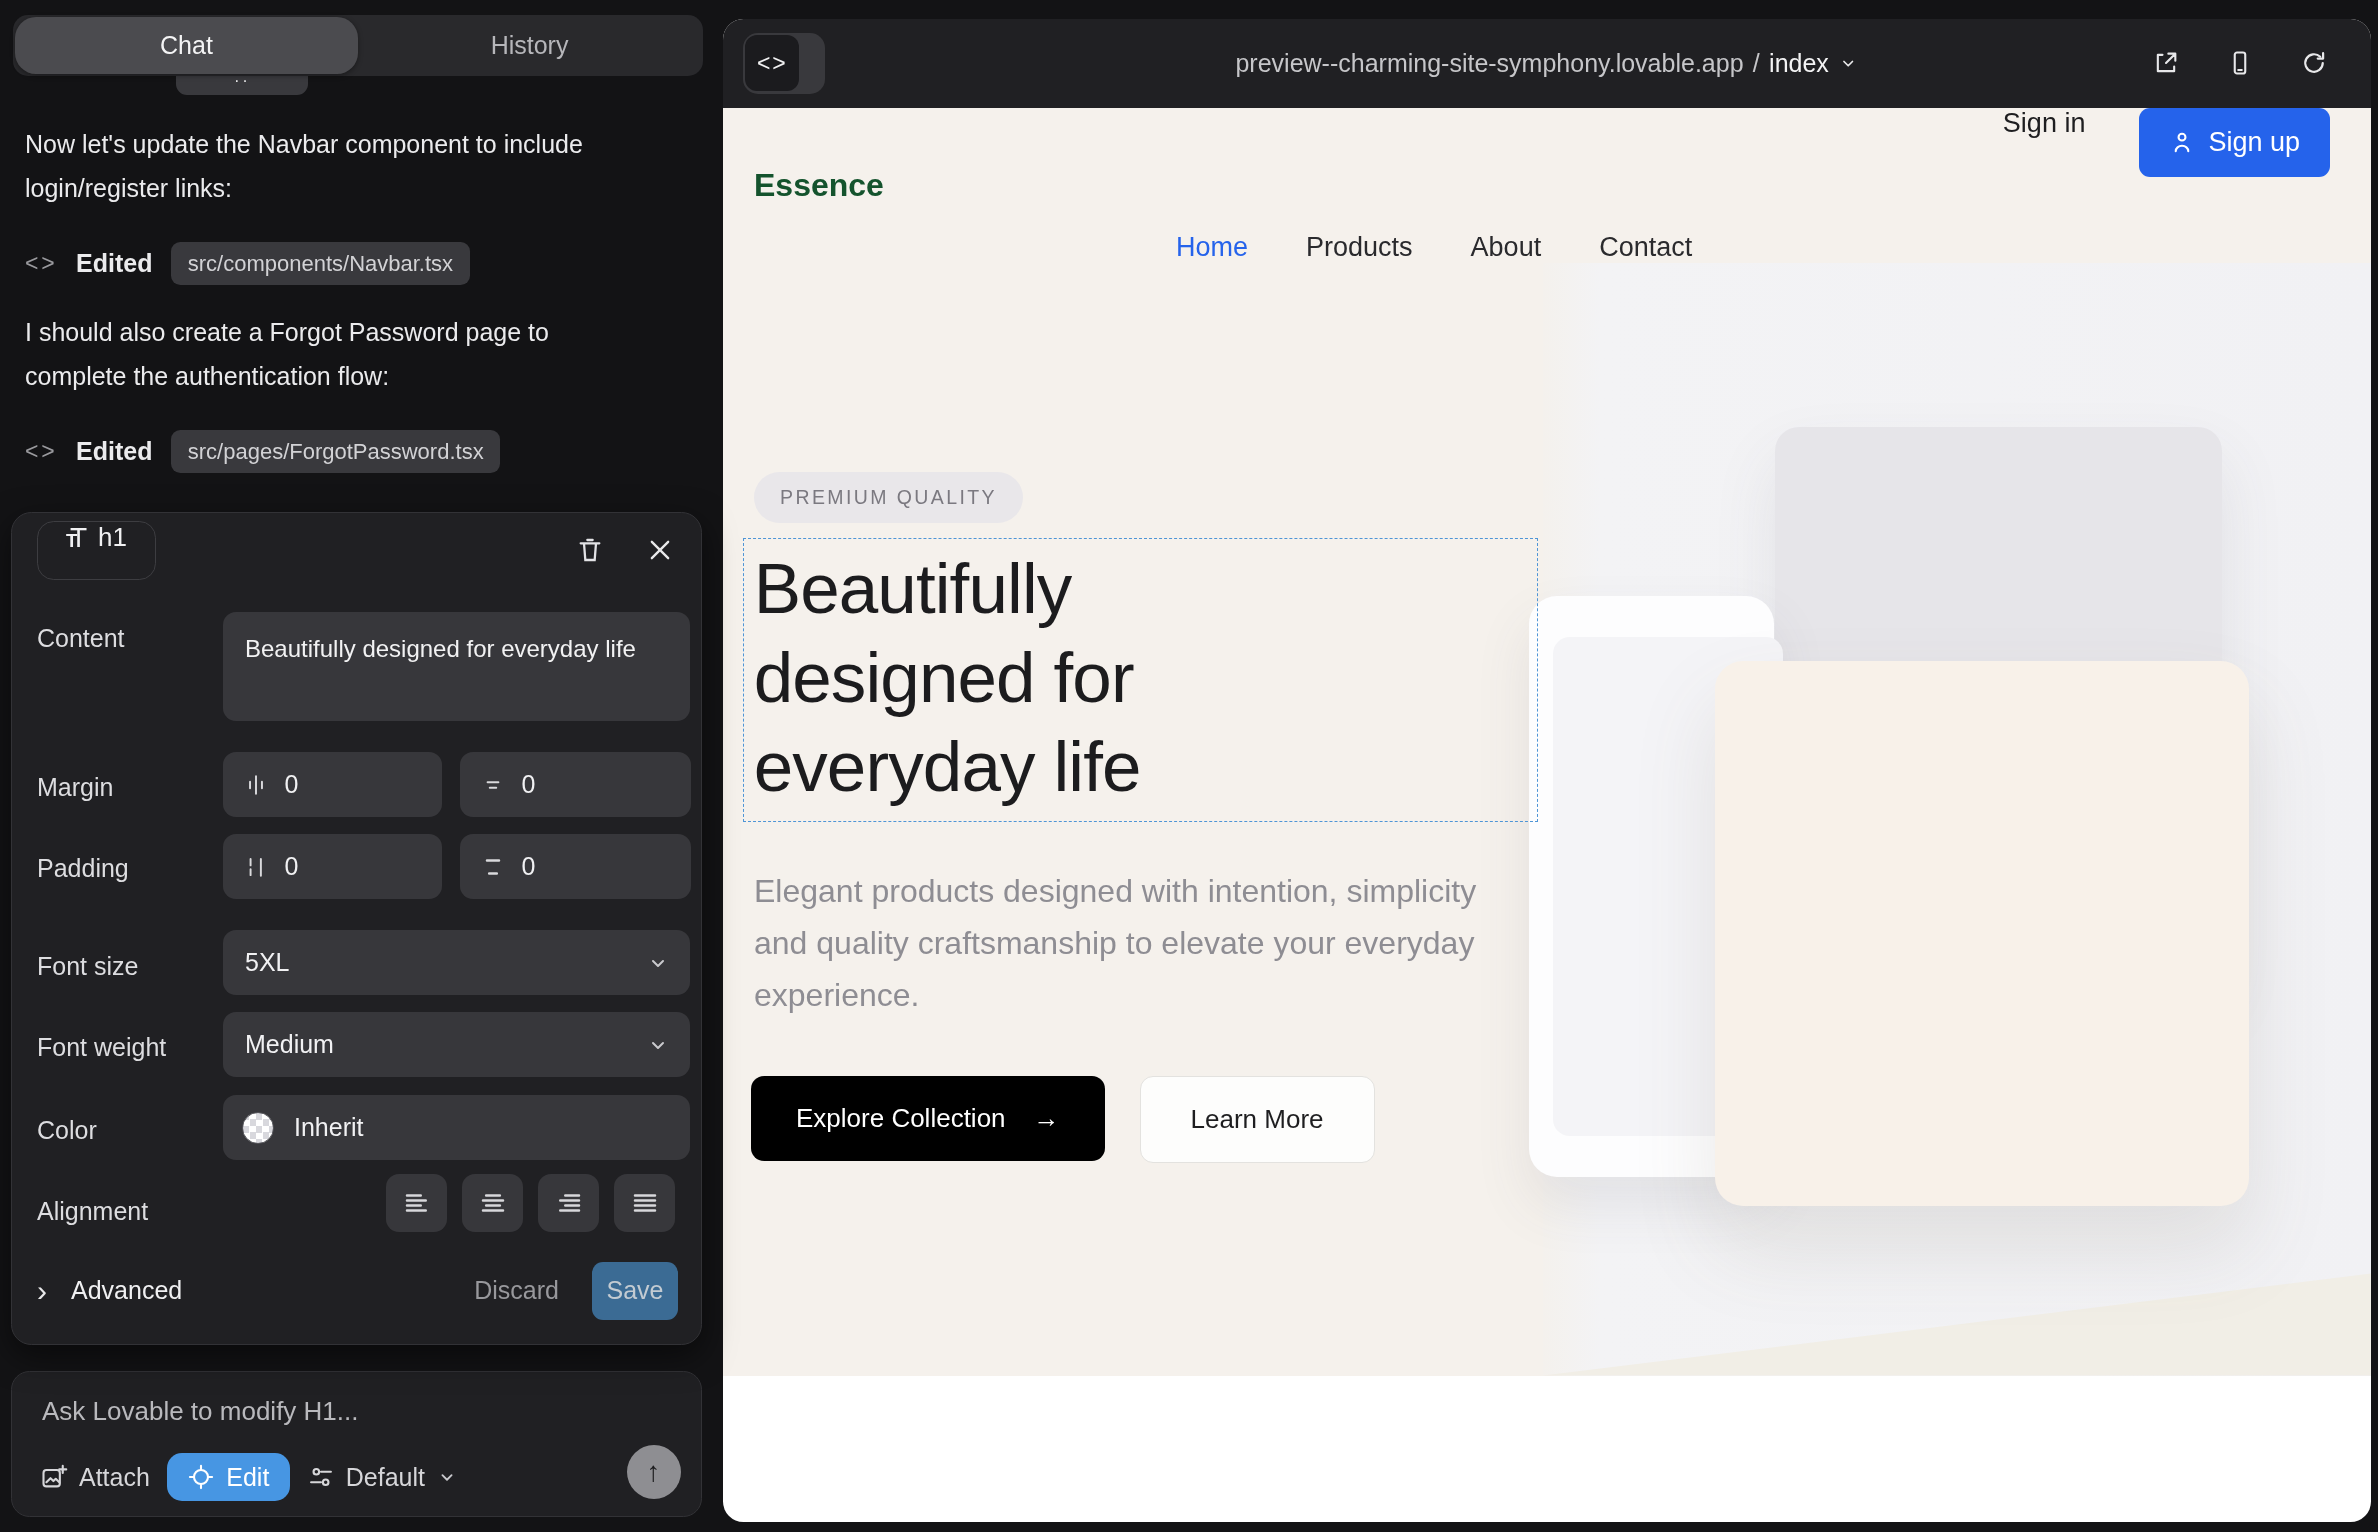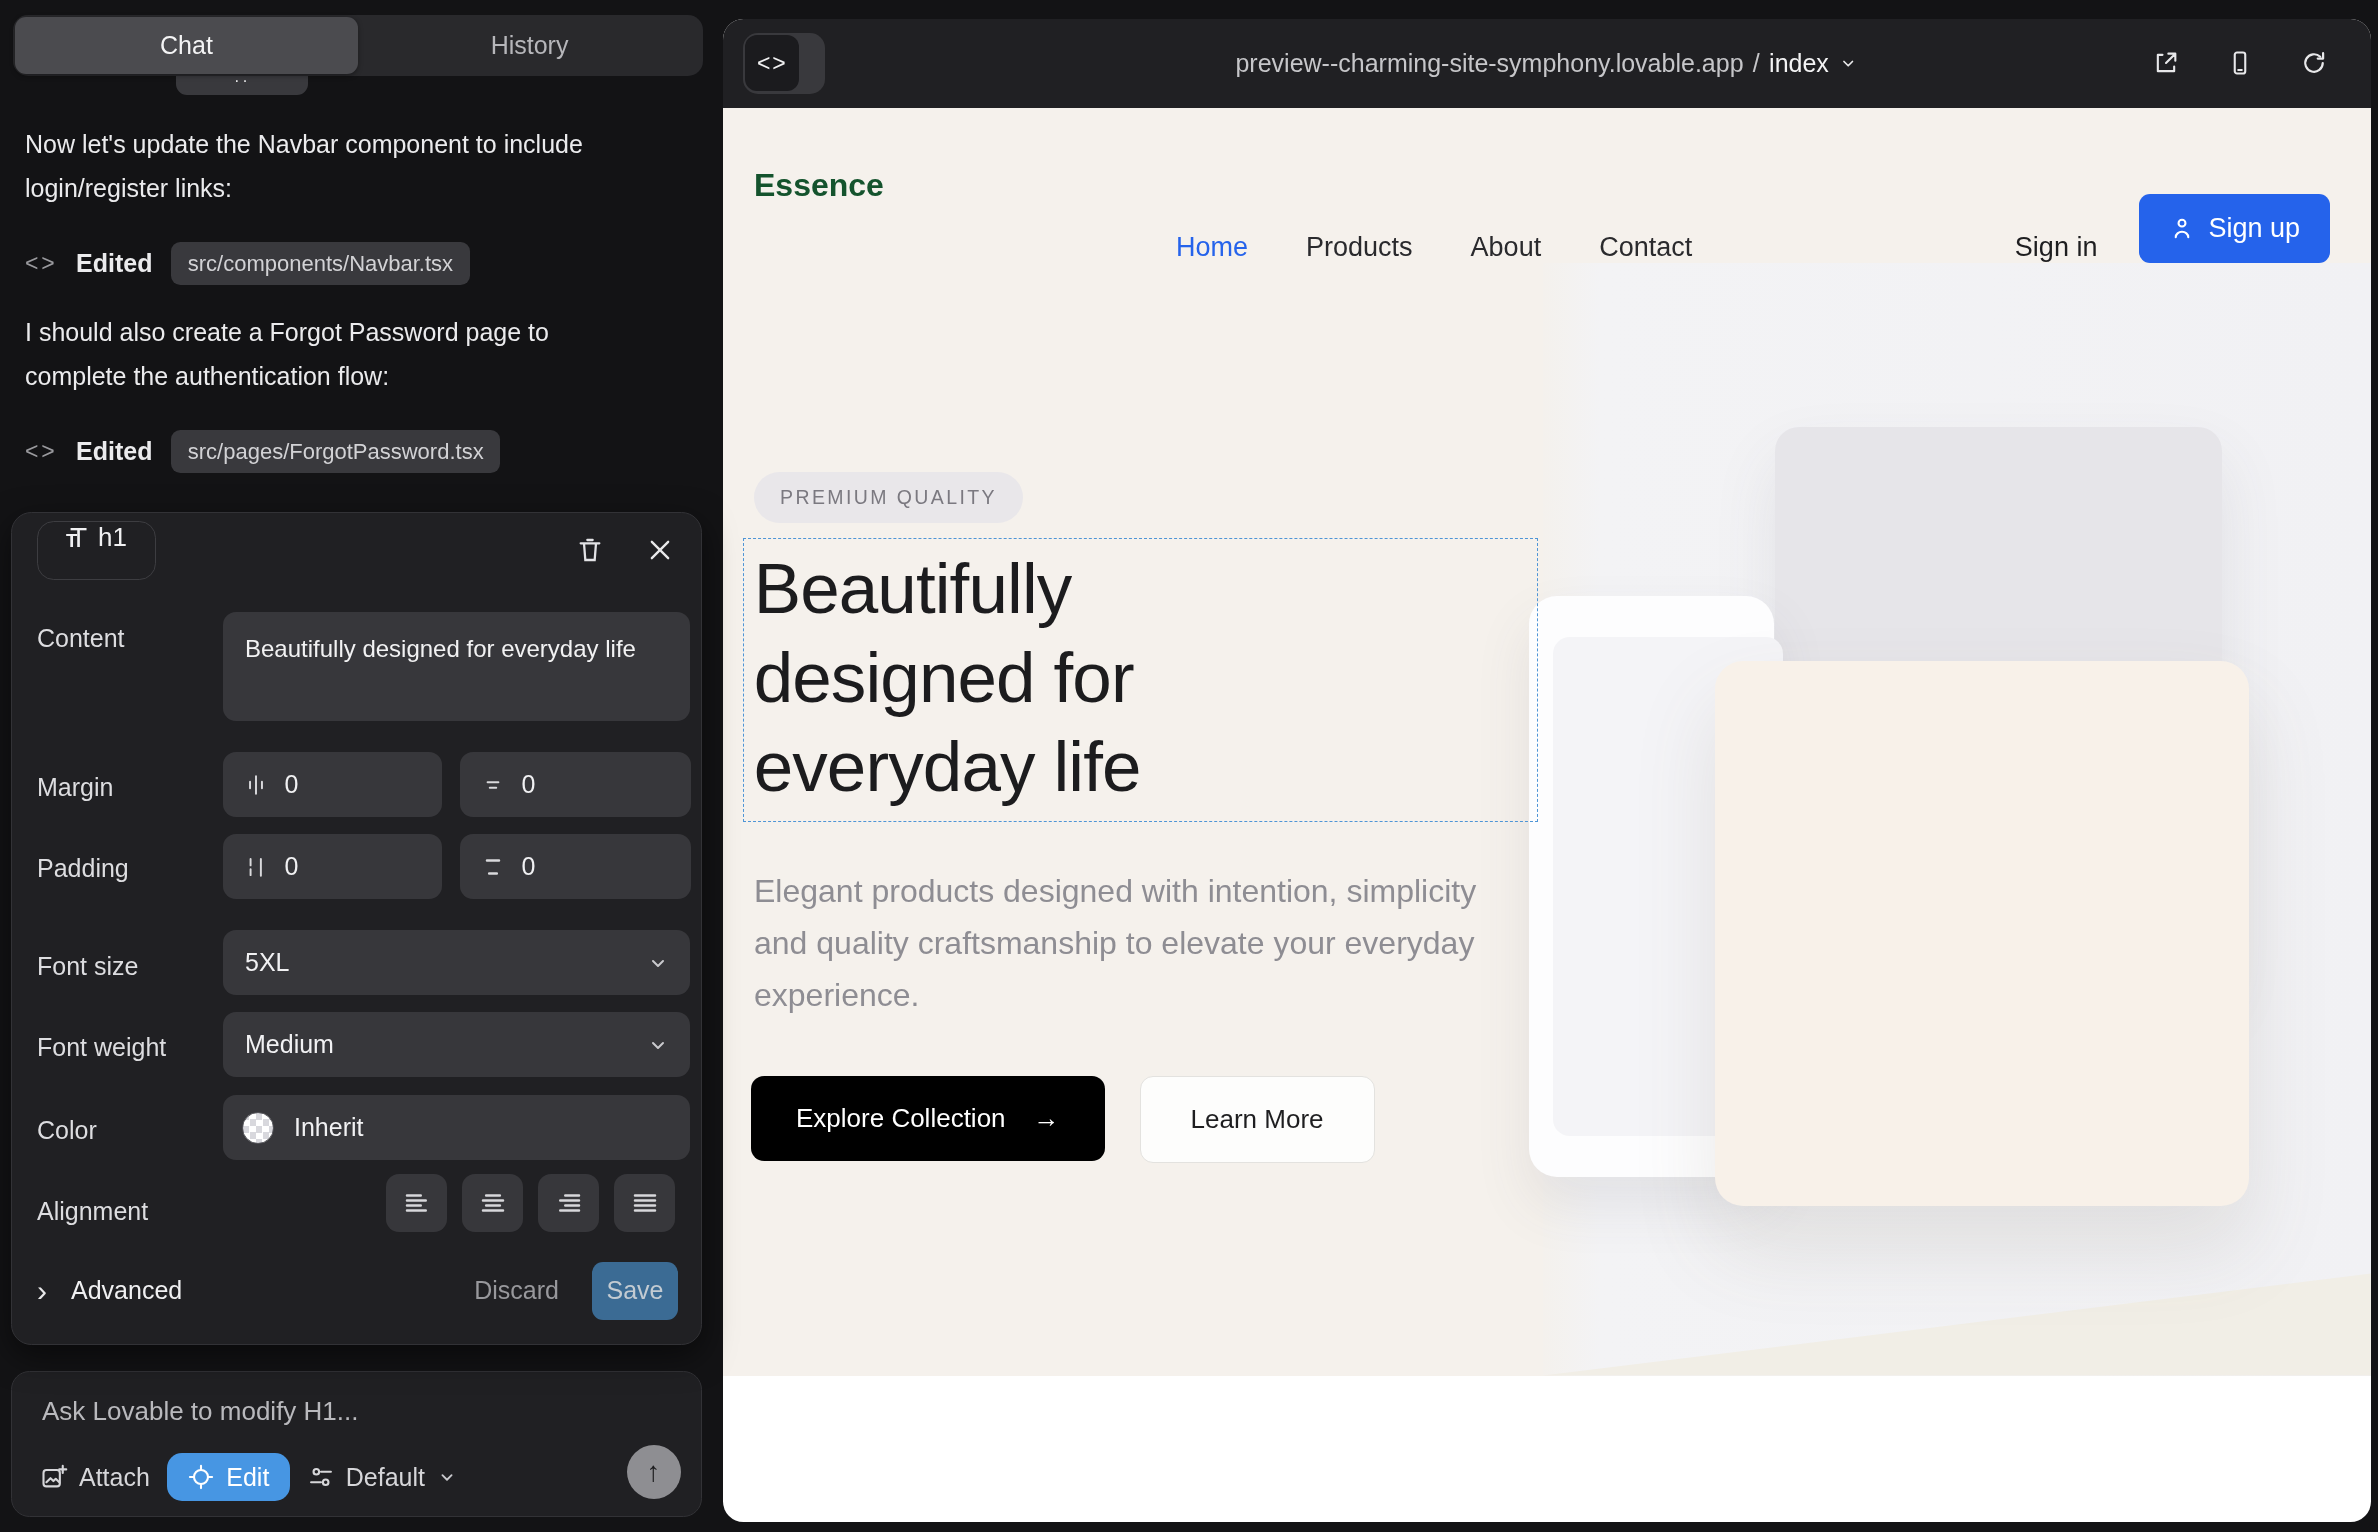--- a/index.html
+++ b/index.html
@@ -6,21 +6,21 @@
   html,body { background:#131315; }
   body { font-family:"Liberation Sans","DejaVu Sans",sans-serif; }
   .stage { position:relative; width:2378px; height:1532px; background:#131315; overflow:hidden; }
   .abs { position:absolute; }
 
   
   .left-panel { left:0; top:0; width:723px; height:1532px; background:#131315; }
   .tabbar { left:13px; top:15px; width:690px; height:61px; background:#29292c; border-radius:15px;
             display:flex; align-items:stretch; padding:1.9px; z-index:3; }
   .tab { flex:1; display:flex; align-items:center; justify-content:center; font-size:25px; color:#b6b6ba;
-         border-radius:11px; cursor:pointer; }
+         border-radius:21px; cursor:pointer; }
   .tab.active { background:#4b4b4f; color:#f4f4f5; box-shadow:0 1.9px 5.6px rgba(0,0,0,.35); }
   .partial-chip { left:176px; top:54px; width:132px; height:41px; background:#39393d; border-radius:11px; z-index:1; }
   .partial-chip .dots { position:absolute; left:58px; bottom:3.7px; color:#e7e7e9; font-size:16.7px; letter-spacing:2.8px; }
   .chat-msg { left:25px; width:603px; font-size:25px; line-height:44px; color:#ebebed; }
   .edited-row { left:25px; height:45px; display:flex; align-items:center; gap:18.6px; }
   .code-icon { color:#9a9a9e; font-size:23px; letter-spacing:2.8px; font-weight:500; }
   .edited-label { color:#ebebed; font-size:25px; font-weight:700; }
   .file-chip { background:#39393d; color:#d2d2d5; font-size:22px; padding:8.3px 16.7px; border-radius:9.3px; }
 
   
@@ -75,21 +75,21 @@
   .url-path { color:#f3f3f4; }
   .bar-icons { position:absolute; right:37px; top:0; height:89px; display:flex; align-items:center; gap:33px; }
 
   
   .site-header { position:absolute; left:0; top:89px; width:100%; height:155px; background:#f5f1ec; display:flex; align-items:center; }
   .brand { position:absolute; left:31px; font-size:32px; font-weight:700; color:#14532d; }
   .site-nav { position:absolute; left:453px; height:100%; display:flex; align-items:flex-end; gap:58px; font-size:27px; color:#2a2a2d; }
   .nav-link { cursor:pointer; position:relative; }
   .nav-link.active { color:#2563eb; }
   .nav-link.active::after { content:""; position:absolute; left:-1.9px; right:-1.9px; bottom:-24px; height:3.7px; background:#2563eb; }
-  .auth { position:absolute; right:41px; height:100%; display:flex; align-items:flex-end; gap:42px; }
+  .auth { position:absolute; right:41px; height:100%; display:flex; align-items:flex-start; gap:54px; }
   .signin { font-size:27px; color:#1e1e20; cursor:pointer; }
   .signup { display:flex; align-items:center; gap:13px; background:#2563eb; color:#fff; font-size:27px;
             height:69px; padding:0 30px; border-radius:11px; cursor:pointer; }
 
   .hero { position:absolute; left:0; top:244px; width:100%; height:1113px; background:#f5f1ec; overflow:hidden; }
   .hero-right { position:absolute; left:820px; top:0; width:828px; height:1113px;
             background:linear-gradient(90deg,#f4f1ed 0%,#f3f3f5 7%,#f1f1f4 100%); }
   .wedge { position:absolute; left:820px; top:0; width:828px; height:1113px;
             clip-path:polygon(0 1113px,828px 1011px,828px 1113px,0 1113px); background:#f1eee6; }
   .card-gray { position:absolute; left:1052px; top:164px; width:447px; height:557px; background:#e6e5e9;

